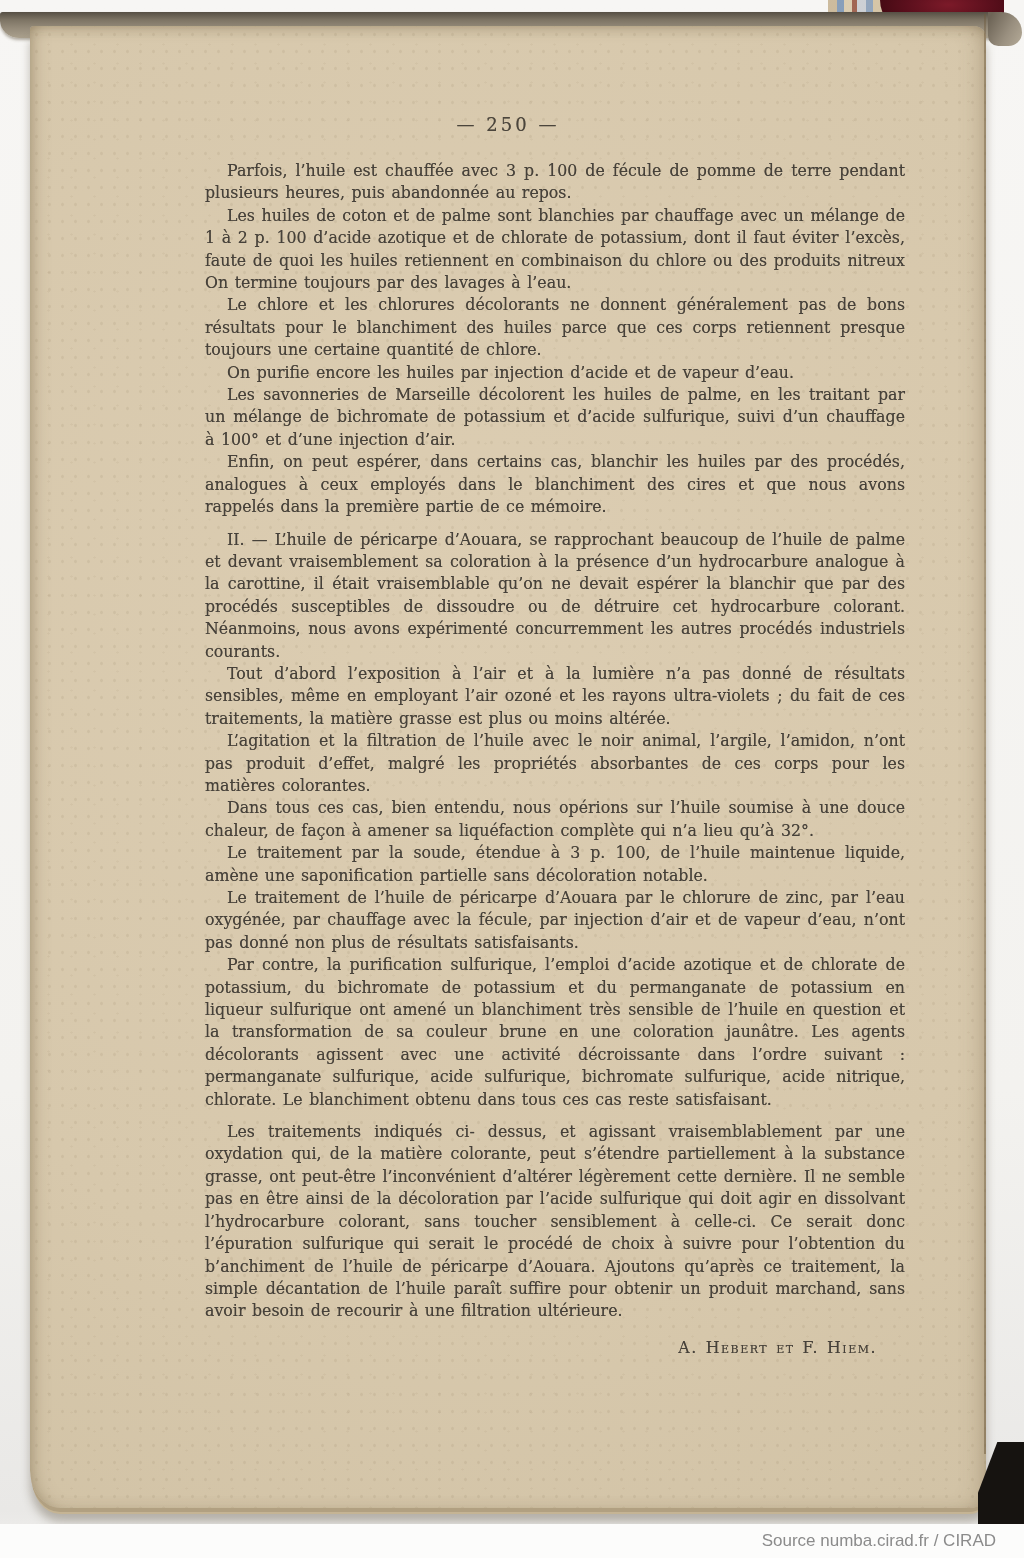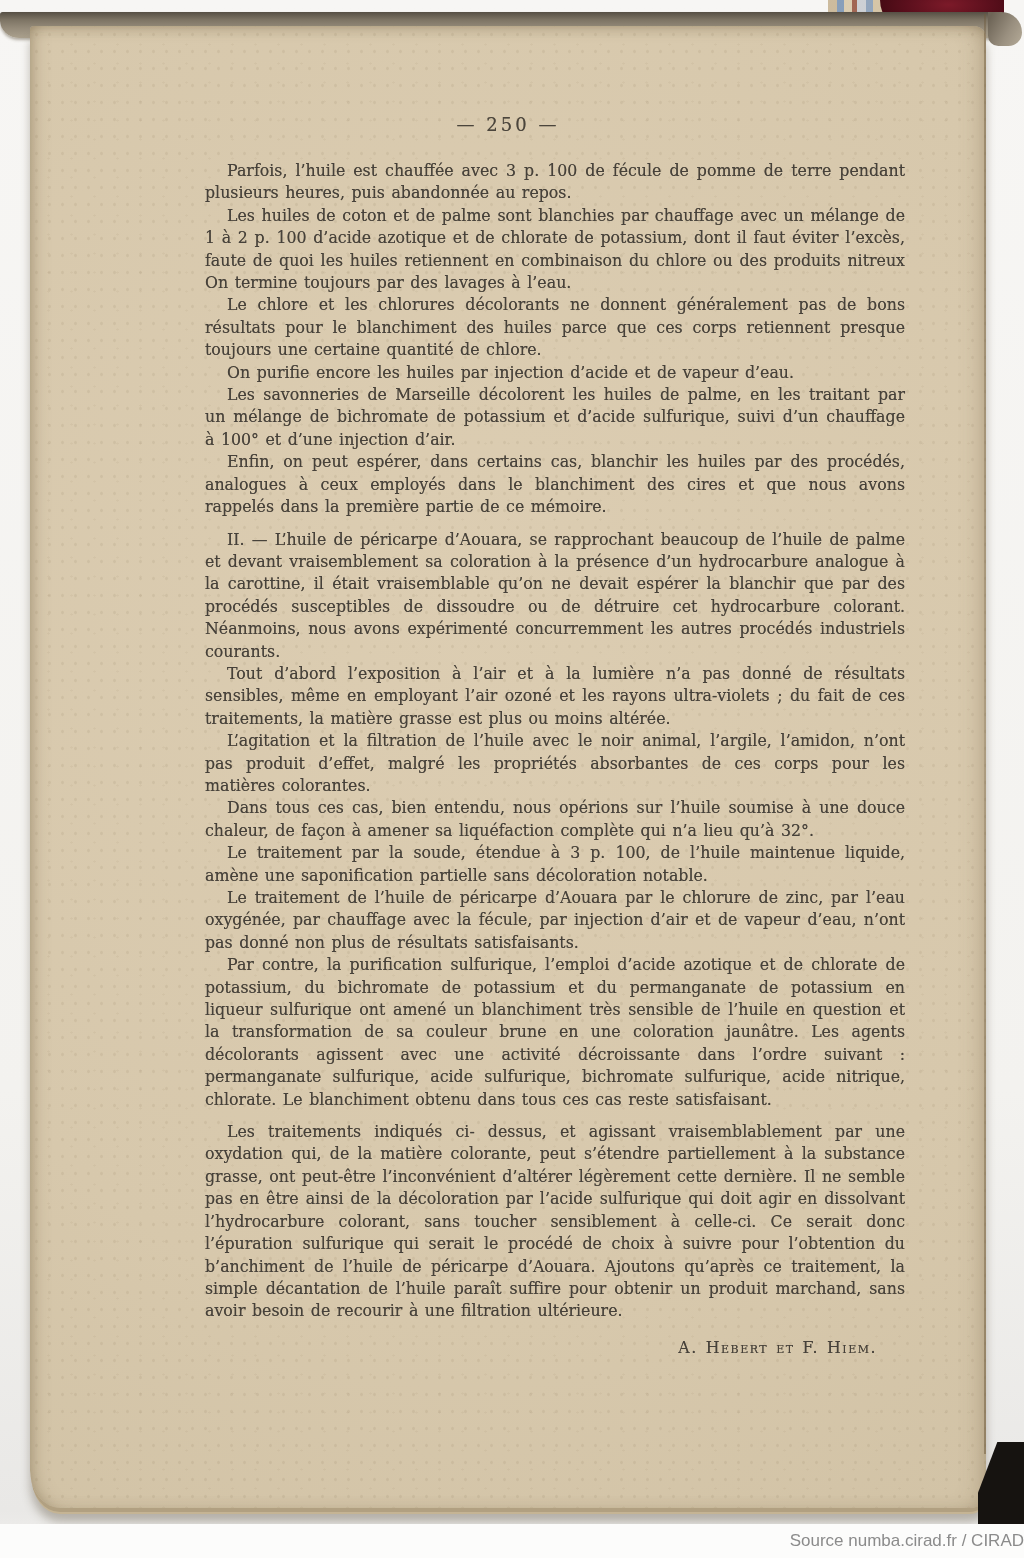--- a/index.html
+++ b/index.html
@@ -77,21 +77,21 @@
         font-family:"DejaVu Serif","Liberation Serif",serif;font-size:15.8px;line-height:22.4px;
         color:#46413a;text-shadow:0 0 .5px rgba(70,62,50,.6);word-spacing:1.5px;}
   .body p{margin:0;text-indent:22px;}
   .body p.space{margin-top:10px;}
   .signature{margin-top:14px;text-align:right;padding-right:28px;
         font-variant:small-caps;letter-spacing:1.5px;}
 
   
   .footer{position:absolute;left:0;bottom:0;width:100%;height:34px;z-index:9;
         background:#fcfcfb;display:flex;align-items:center;justify-content:flex-end;
-        box-sizing:border-box;padding-right:0;
+        box-sizing:border-box;padding-right:28px;
         font-family:"Liberation Sans",sans-serif;font-size:17px;color:#8b8b8b;}
 </style>
 </head>
 <body>
 
 <div class="scan">
 
   <div class="marble"></div>
   <div class="headband"></div>
   <div class="top-edge"></div>

